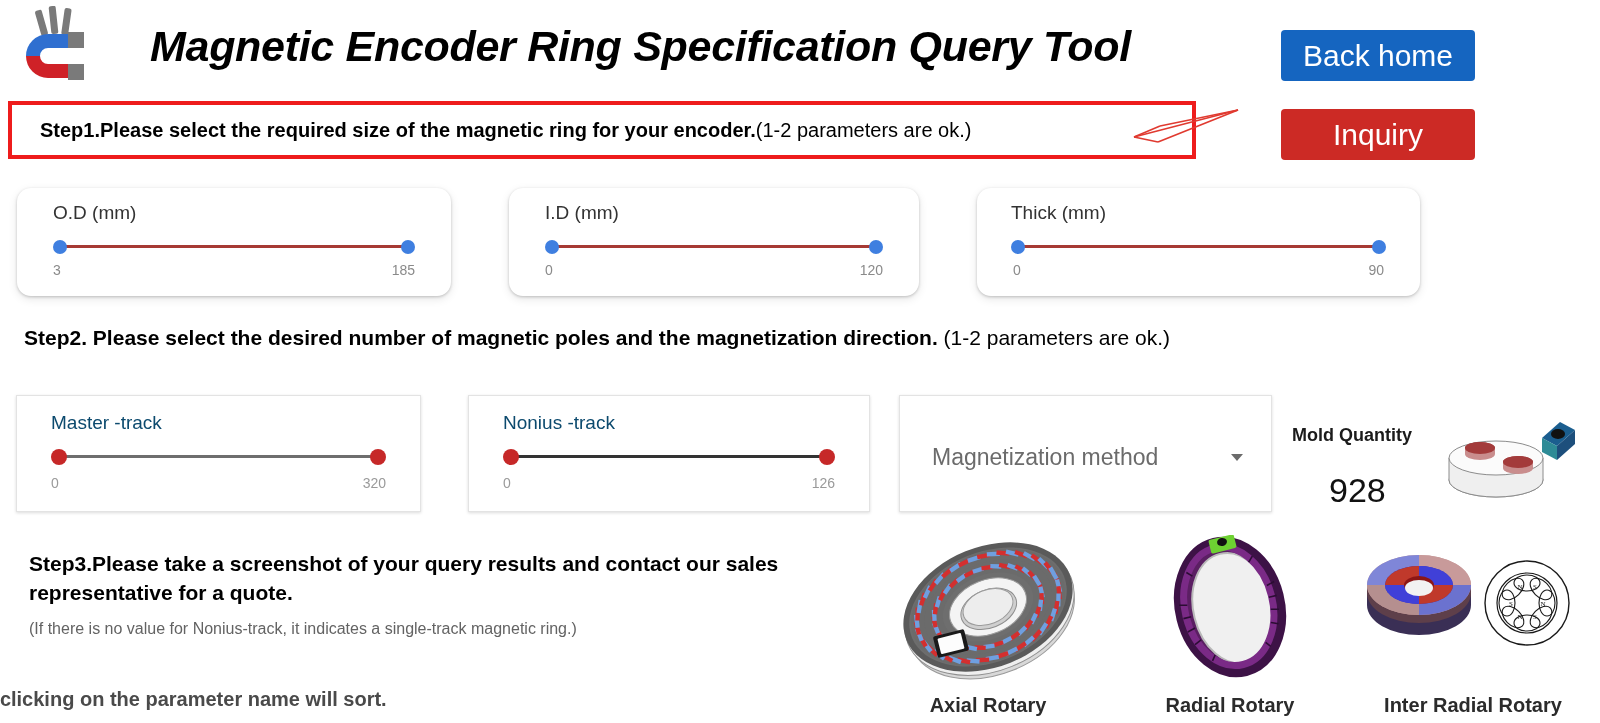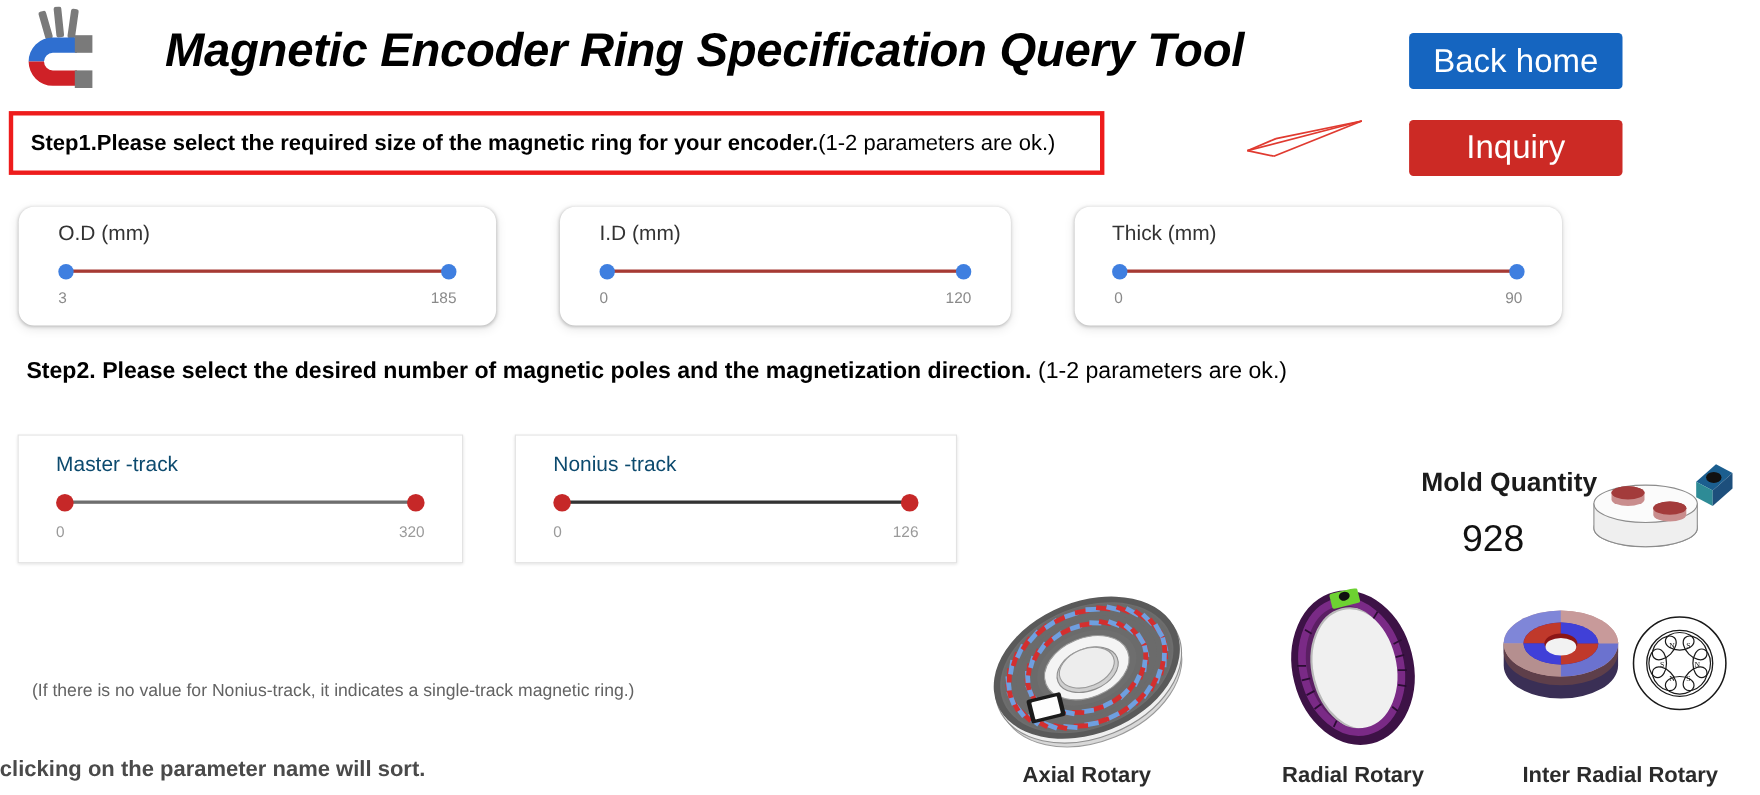--- a/index.html
+++ b/index.html
@@ -24,23 +24,23 @@
     position:absolute; border:none; border-radius:4px;
     color:#fff; font-family:"Liberation Sans", sans-serif;
     font-size:30px; text-align:center; cursor:pointer;
     display:flex; align-items:center; justify-content:center;
   }
   .btn-home { left:1281px; top:30px; width:194px; height:51px; background:#1565c0; }
   .btn-inq  { left:1281px; top:109px; width:194px; height:51px; background:#cc2a25; }
 
   
   .banner {
-    position:absolute; left:8px; top:101px; width:996px; height:58px;
+    position:absolute; left:8px; top:101px; width:1188px; height:58px;
     border:4px solid #ee1c1c; background:#fff;
-    display:flex; align-items:center; padding-left:16px;
+    display:flex; align-items:center; padding-left:28px;
     font-size:20px; color:#000;
   }
   .banner b { font-weight:bold; }
   .banner span.light { font-weight:normal; }
 
   .arrow { position:absolute; left:1120px; top:104px; width:120px; height:50px; }
 
   
   .card1 {
     position:absolute; top:188px; height:108px;
@@ -93,21 +93,21 @@
 
   .select {
     position:absolute; left:32px; top:44px; right:28px; height:34px;
     display:flex; align-items:center; justify-content:space-between;
     font-size:23px; color:#6b6b6b; cursor:pointer;
   }
   .caret { width:0;height:0;border-left:6px solid transparent;border-right:6px solid transparent;border-top:7px solid #6b6b6b; }
 
   
   .mold-label {
-    position:absolute; left:1292px; top:425px; font-size:24px;
+    position:absolute; left:1292px; top:425px; font-size:18px;
     font-weight:bold; color:#1b1b1b; white-space:nowrap;text-align:right;
   }
   .mold-value {
     position:absolute; left:1329px; top:471px; font-size:34px; color:#111;
   }
   .mold-img { position:absolute; left:1444px; top:408px; width:132px; height:100px; }
 
   
   .step3 {
     position:absolute; left:29px; top:549px; width:790px;
@@ -229,20 +229,26 @@
     <div class="card-label">Nonius -track</div>
     <div class="slider s-red s-dark">
       <div class="track" style="left:42px;right:42px;"></div>
       <div class="knob" style="left:34px;"></div>
       <div class="knob" style="right:34px;"></div>
     </div>
     <div class="tick lo">0</div>
     <div class="tick hi">126</div>
   </div>
 
+  <div class="card2 c2c">
+    <div class="select">
+      <span>Magnetization method</span>
+      <span class="caret"></span>
+    </div>
+  </div>
 
   <div class="mold-label">Mold Quantity</div>
   <div class="mold-value">928</div>
   <div class="mold-img">
     <svg width="132" height="100" viewBox="0 0 132 100">
       <ellipse cx="52" cy="72" rx="47" ry="17" fill="#f0f0f0" stroke="#8c8c8c" stroke-width="1"></ellipse>
       <path d="M5 50 L5 72 A47 17 0 0 0 99 72 L99 50 Z" fill="#efefef" stroke="#8c8c8c" stroke-width="1"></path>
       <ellipse cx="52" cy="50" rx="47" ry="17" fill="#fbfbfb" stroke="#8c8c8c" stroke-width="1"></ellipse>
       <ellipse cx="36" cy="40" rx="15" ry="6" fill="#9e3b3b"></ellipse>
       <path d="M21 40 L21 46 A15 6 0 0 0 51 46 L51 40 Z" fill="#c98d8d"></path>
@@ -252,20 +258,21 @@
       <ellipse cx="74" cy="54" rx="15" ry="6" fill="#a33b3b"></ellipse>
       <g>
         <path d="M98 30 L116 14 L131 22 L113 38 Z" fill="#1b5e8f"></path>
         <path d="M98 30 L113 38 L113 52 L98 44 Z" fill="#2e8b96"></path>
         <path d="M113 38 L131 22 L131 36 L113 52 Z" fill="#1d4f7c"></path>
         <ellipse cx="114" cy="26" rx="7" ry="5" fill="#111"></ellipse>
       </g>
     </svg>
   </div>
 
+  <div class="step3">Step3.Please take a screenshot of your query results and contact our sales representative for a quote.</div>
   <div class="step3note">(If there is no value for Nonius-track, it indicates a single-track magnetic ring.)</div>
   <div class="footnote">ery results | clicking on the parameter name will sort.</div>
 
   <div class="fig fig-radial">
     <svg width="180" height="150" viewBox="0 0 180 150">
       <g transform="translate(90,72) rotate(-14)">
         <ellipse cx="0" cy="0" rx="50" ry="66" fill="#5b1f63"></ellipse>
         <ellipse cx="0" cy="0" rx="50" ry="66" fill="none" stroke="#3d1246" stroke-width="10"></ellipse>
         <ellipse cx="3" cy="2" rx="40" ry="56" fill="#f0f0f0"></ellipse>
         <ellipse cx="3" cy="2" rx="40" ry="56" fill="none" stroke="#b9b9b9" stroke-width="2"></ellipse>

